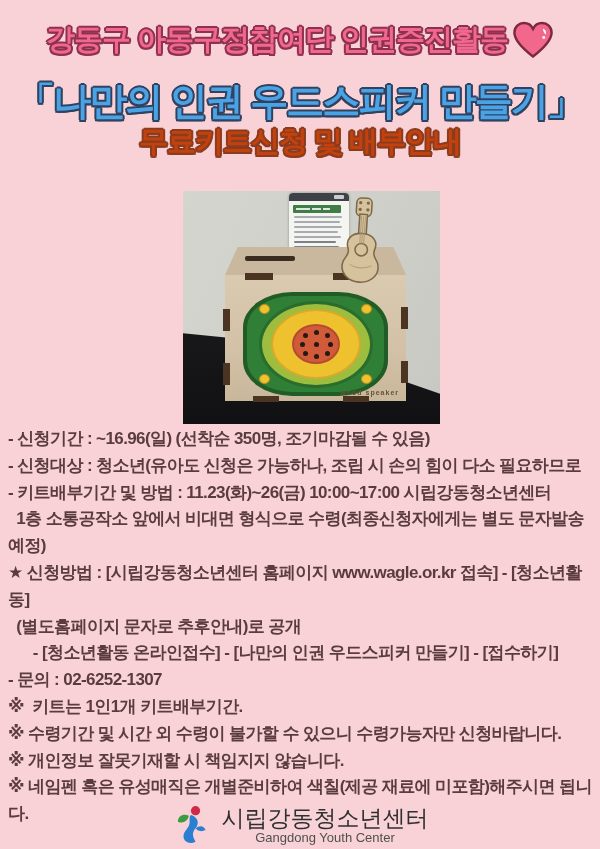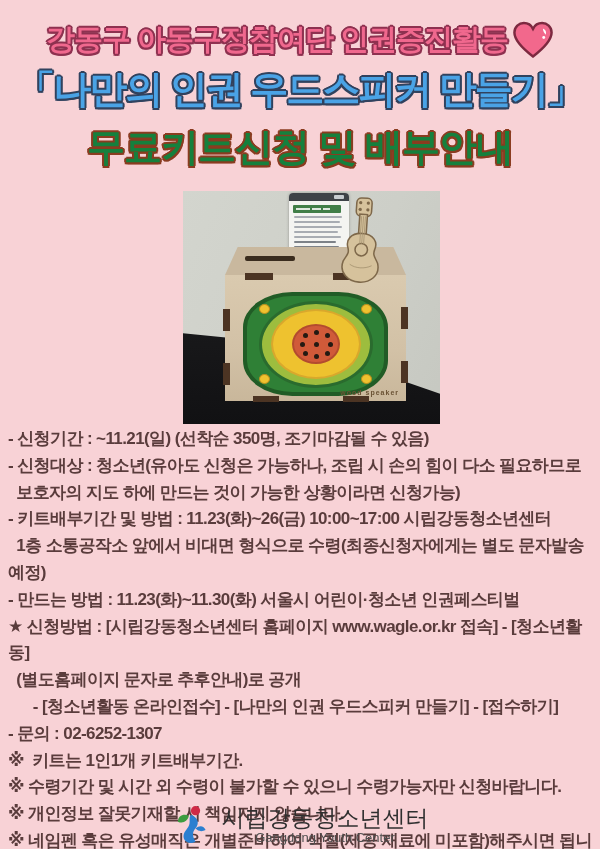--- a/index.html
+++ b/index.html
@@ -6,24 +6,24 @@
   html,body { width:600px; }
   body { font-family:"Liberation Sans","DejaVu Sans",sans-serif; }
   .poster { position:relative; width:600px; height:849px; background:#f8d2d6; overflow:hidden; }
 
   
   .title { position:absolute; left:0; right:0; text-align:center; font-weight:bold; white-space:nowrap; }
   .t1 { top:20px; font-size:29px; letter-spacing:-1px; color:#f0688e;
         text-shadow:2px 0 #8e3150,-2px 0 #8e3150,0 2px #8e3150,0 -2px #8e3150,
                     1.5px 1.5px #8e3150,-1.5px 1.5px #8e3150,1.5px -1.5px #8e3150,-1.5px -1.5px #8e3150;
         display:flex; align-items:center; justify-content:center; gap:4px; }
-  .t2 { top:64px; font-size:38px; letter-spacing:-2px; color:#4aa3e6;
+  .t2 { top:76px; font-size:38px; letter-spacing:-2px; color:#4aa3e6;
         text-shadow:2px 0 #31425e,-2px 0 #31425e,0 2px #31425e,0 -2px #31425e,
                     1.5px 1.5px #31425e,-1.5px 1.5px #31425e,1.5px -1.5px #31425e,-1.5px -1.5px #31425e; }
-  .t3 { top:122px; font-size:38px; letter-spacing:-1px; color:#15803d;
+  .t3 { top:122px; font-size:29px; letter-spacing:-1px; color:#c2410c;
         text-shadow:2px 0 #8a3c20,-2px 0 #8a3c20,0 2px #8a3c20,0 -2px #8a3c20,
                     1.5px 1.5px #8a3c20,-1.5px 1.5px #8a3c20,1.5px -1.5px #8a3c20,-1.5px -1.5px #8a3c20; }
   .heart { width:42px; height:38px; flex:0 0 auto; }
 
   
   .photo { position:absolute; left:183px; top:191px; width:257px; height:233px; overflow:hidden;
            background:linear-gradient(115deg,#d3d5ce 0%,#cdcfc8 60%,#c6c8c1 100%); }
   .table { position:absolute; inset:0; background:linear-gradient(180deg,#2b2b2e 0%,#19191b 55%,#111113 100%);
            clip-path:polygon(0 61%, 45% 66%, 100% 87%, 100% 100%, 0 100%); }
   .card { position:absolute; left:106px; top:2px; width:60px; height:66px; background:#f4f4f1;
@@ -155,26 +155,24 @@
           <div class="dot" style="left:9px;top:7px;"></div>
           <div class="dot" style="left:31px;top:25px;"></div>
           <div class="dot" style="left:9px;top:25px;"></div>
         </div>
       </div>
       <div class="engraving">wood speaker</div>
     </div>
   </div>
 
   <div class="details">
-    <div class="detail-line">- 신청기간 : ~11.21(일) (선착순 350명, 조기마감될 수 있음)</div>
+    <div class="detail-line">- 신청기간 : ~16.96(일) (선착순 350명, 조기마감될 수 있음)</div>
     <div class="detail-line">- 신청대상 : 청소년(유아도 신청은 가능하나, 조립 시 손의 힘이 다소 필요하므로</div>
-    <div class="detail-line">  보호자의 지도 하에 만드는 것이 가능한 상황이라면 신청가능)</div>
     <div class="detail-line">- 키트배부기간 및 방법 : 11.23(화)~26(금) 10:00~17:00 시립강동청소년센터</div>
     <div class="detail-line">  1층 소통공작소 앞에서 비대면 형식으로 수령(최종신청자에게는 별도 문자발송예정)</div>
-    <div class="detail-line">- 만드는 방법 : 11.23(화)~11.30(화) 서울시 어린이·청소년 인권페스티벌</div>
     <div class="detail-line">★ 신청방법 : [시립강동청소년센터 홈페이지 www.wagle.or.kr 접속] - [청소년활동]</div>
     <div class="detail-line">  (별도홈페이지 문자로 추후안내)로 공개</div>
     <div class="detail-line">      - [청소년활동 온라인접수] - [나만의 인권 우드스피커 만들기] - [접수하기]</div>
     <div class="detail-line">- 문의 : 02-6252-1307</div>
     <div class="detail-line">※  키트는 1인1개 키트배부기간.</div>
     <div class="detail-line">※ 수령기간 및 시간 외 수령이 불가할 수 있으니 수령가능자만 신청바랍니다.</div>
     <div class="detail-line">※ 개인정보 잘못기재할 시 책임지지 않습니다.</div>
     <div class="detail-line">※ 네임펜 혹은 유성매직은 개별준비하여 색칠(제공 재료에 미포함)해주시면 됩니다.</div>
   </div>
 

